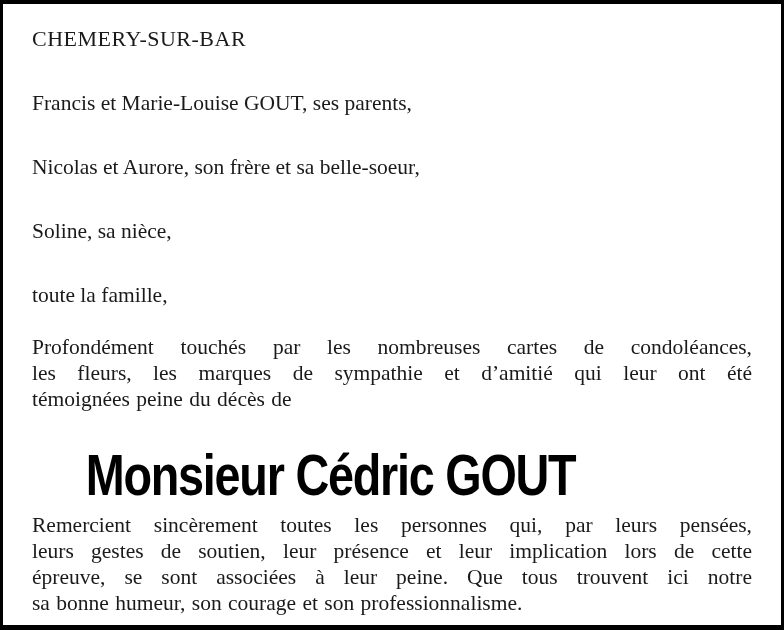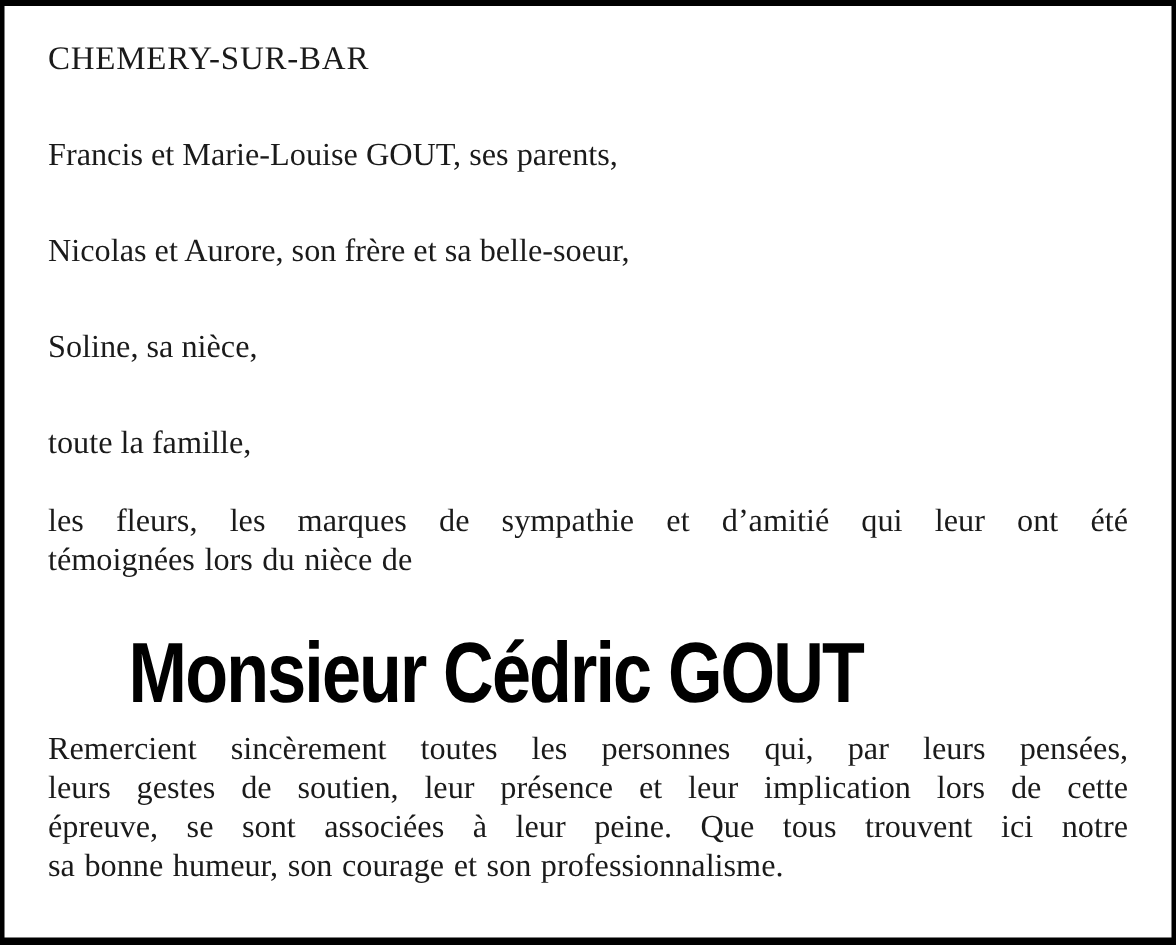--- a/index.html
+++ b/index.html
@@ -80,22 +80,23 @@
   <div class="city">CHEMERY-SUR-BAR</div>
 
   <div class="family-block">
     <div class="line">Francis et Marie-Louise GOUT, ses parents,</div>
     <div class="line">Nicolas et Aurore, son frère et sa belle-soeur,</div>
     <div class="line">Soline, sa nièce,</div>
     <div class="line">toute la famille,</div>
   </div>
 
   <div class="para">
+    <div class="jline">Profondément touchés par les nombreuses cartes de condoléances,</div>
     <div class="jline">les fleurs, les marques de sympathie et d’amitié qui leur ont été</div>
-    <div class="jline last">témoignées lors du nièce de</div>
+    <div class="jline last">témoignées peine du décès de</div>
   </div>
 
   <div class="name-block">
     <span class="deceased-name">Monsieur Cédric GOUT</span>
   </div>
 
   <div class="para thanks">
     <div class="jline">Remercient sincèrement toutes les personnes qui, par leurs pensées,</div>
     <div class="jline">leurs gestes de soutien, leur présence et leur implication lors de cette</div>
     <div class="jline">épreuve, se sont associées à leur peine. Que tous trouvent ici notre</div>

